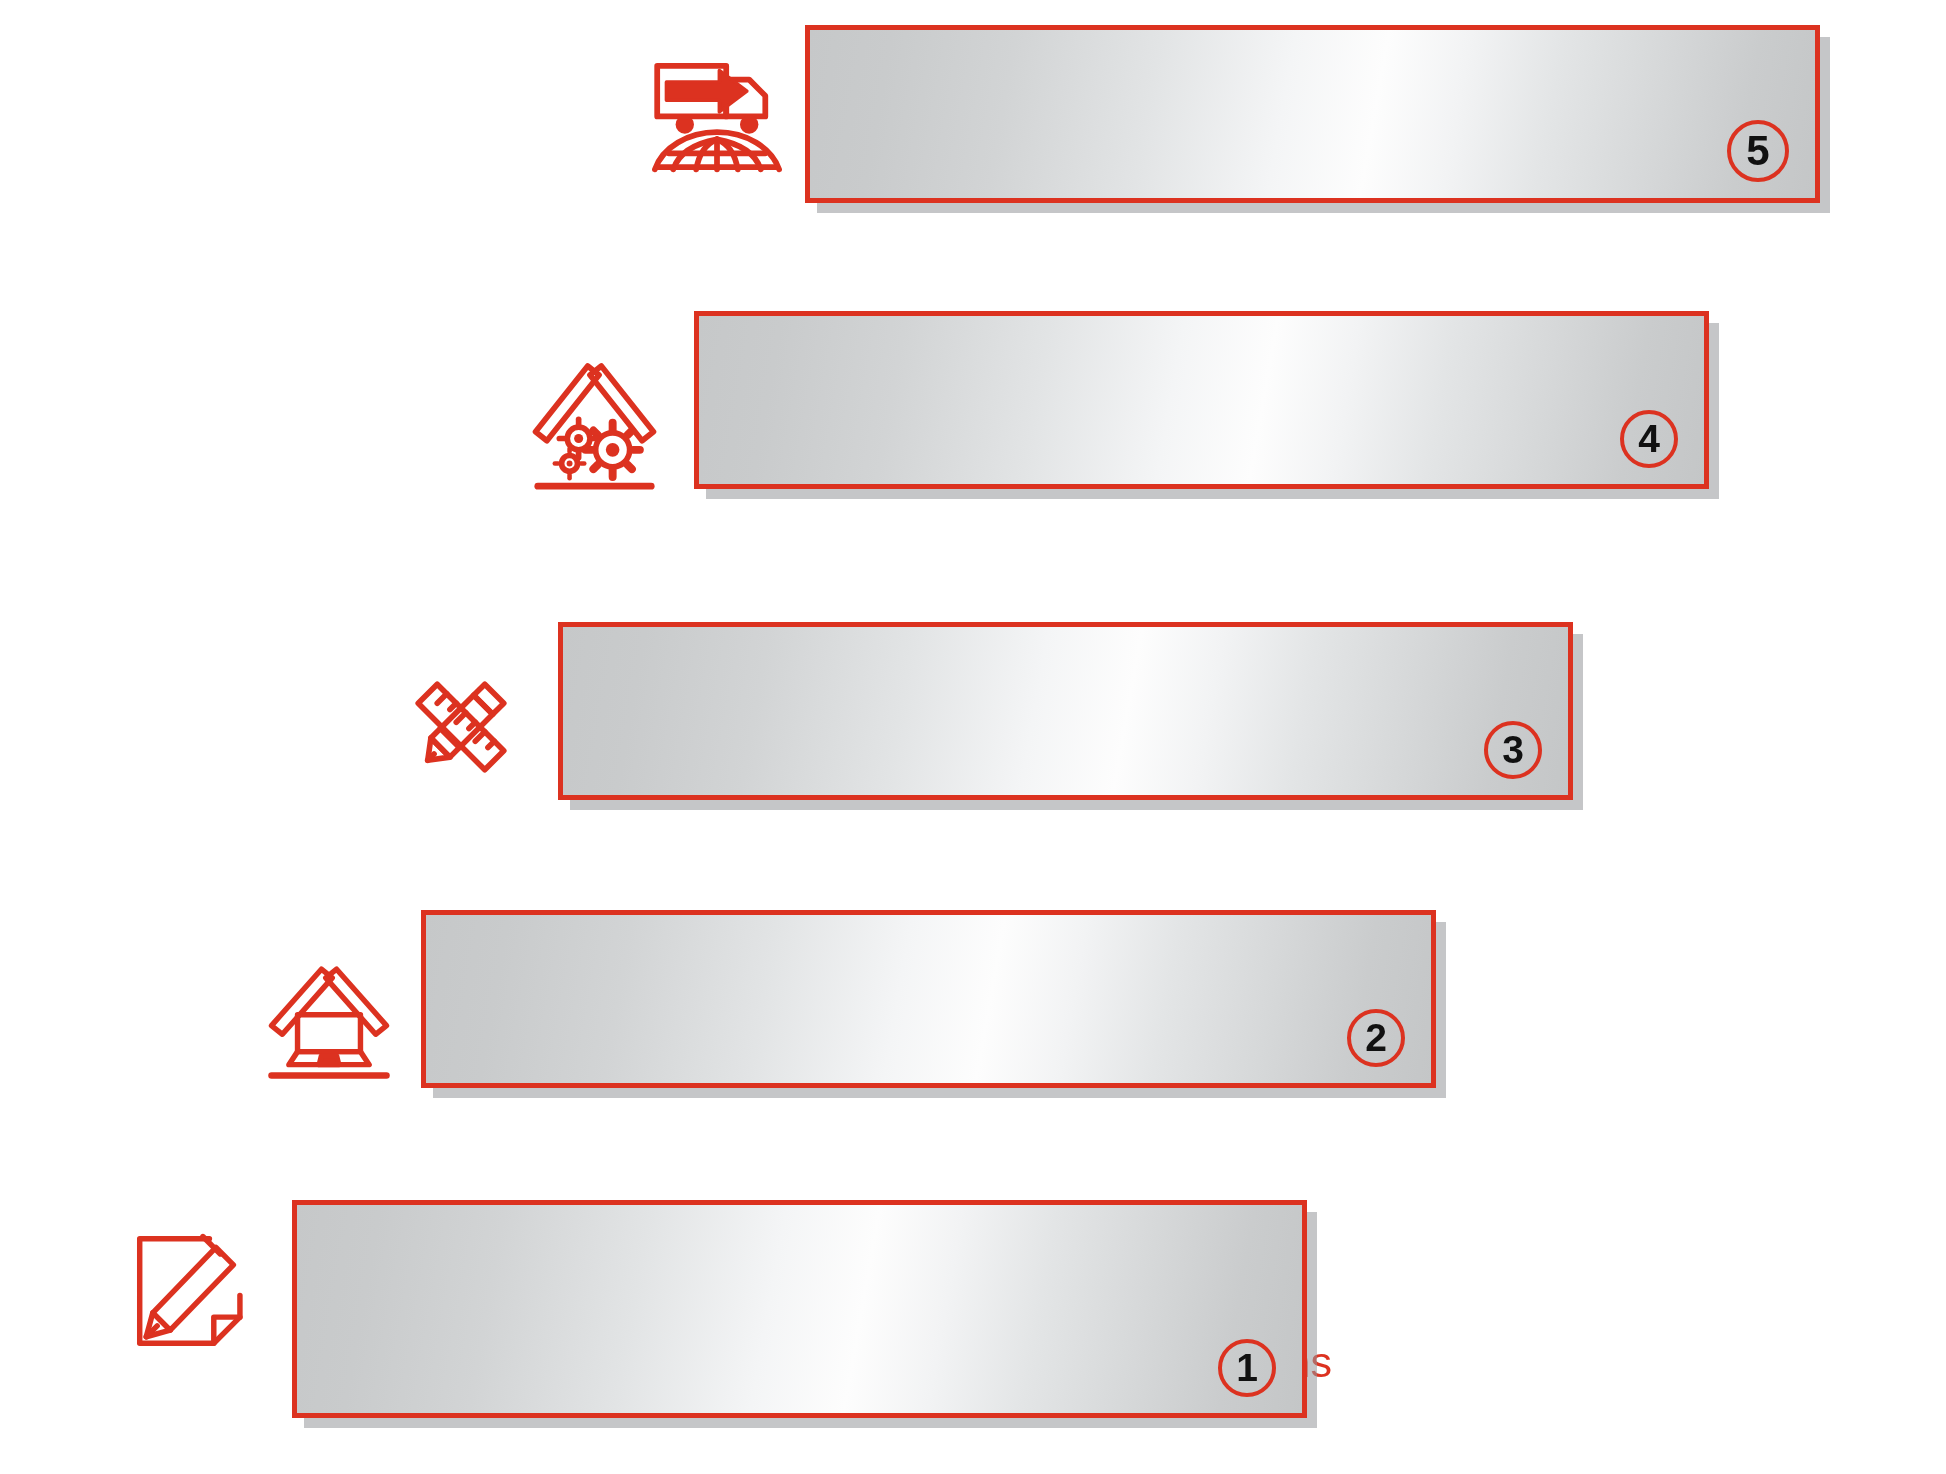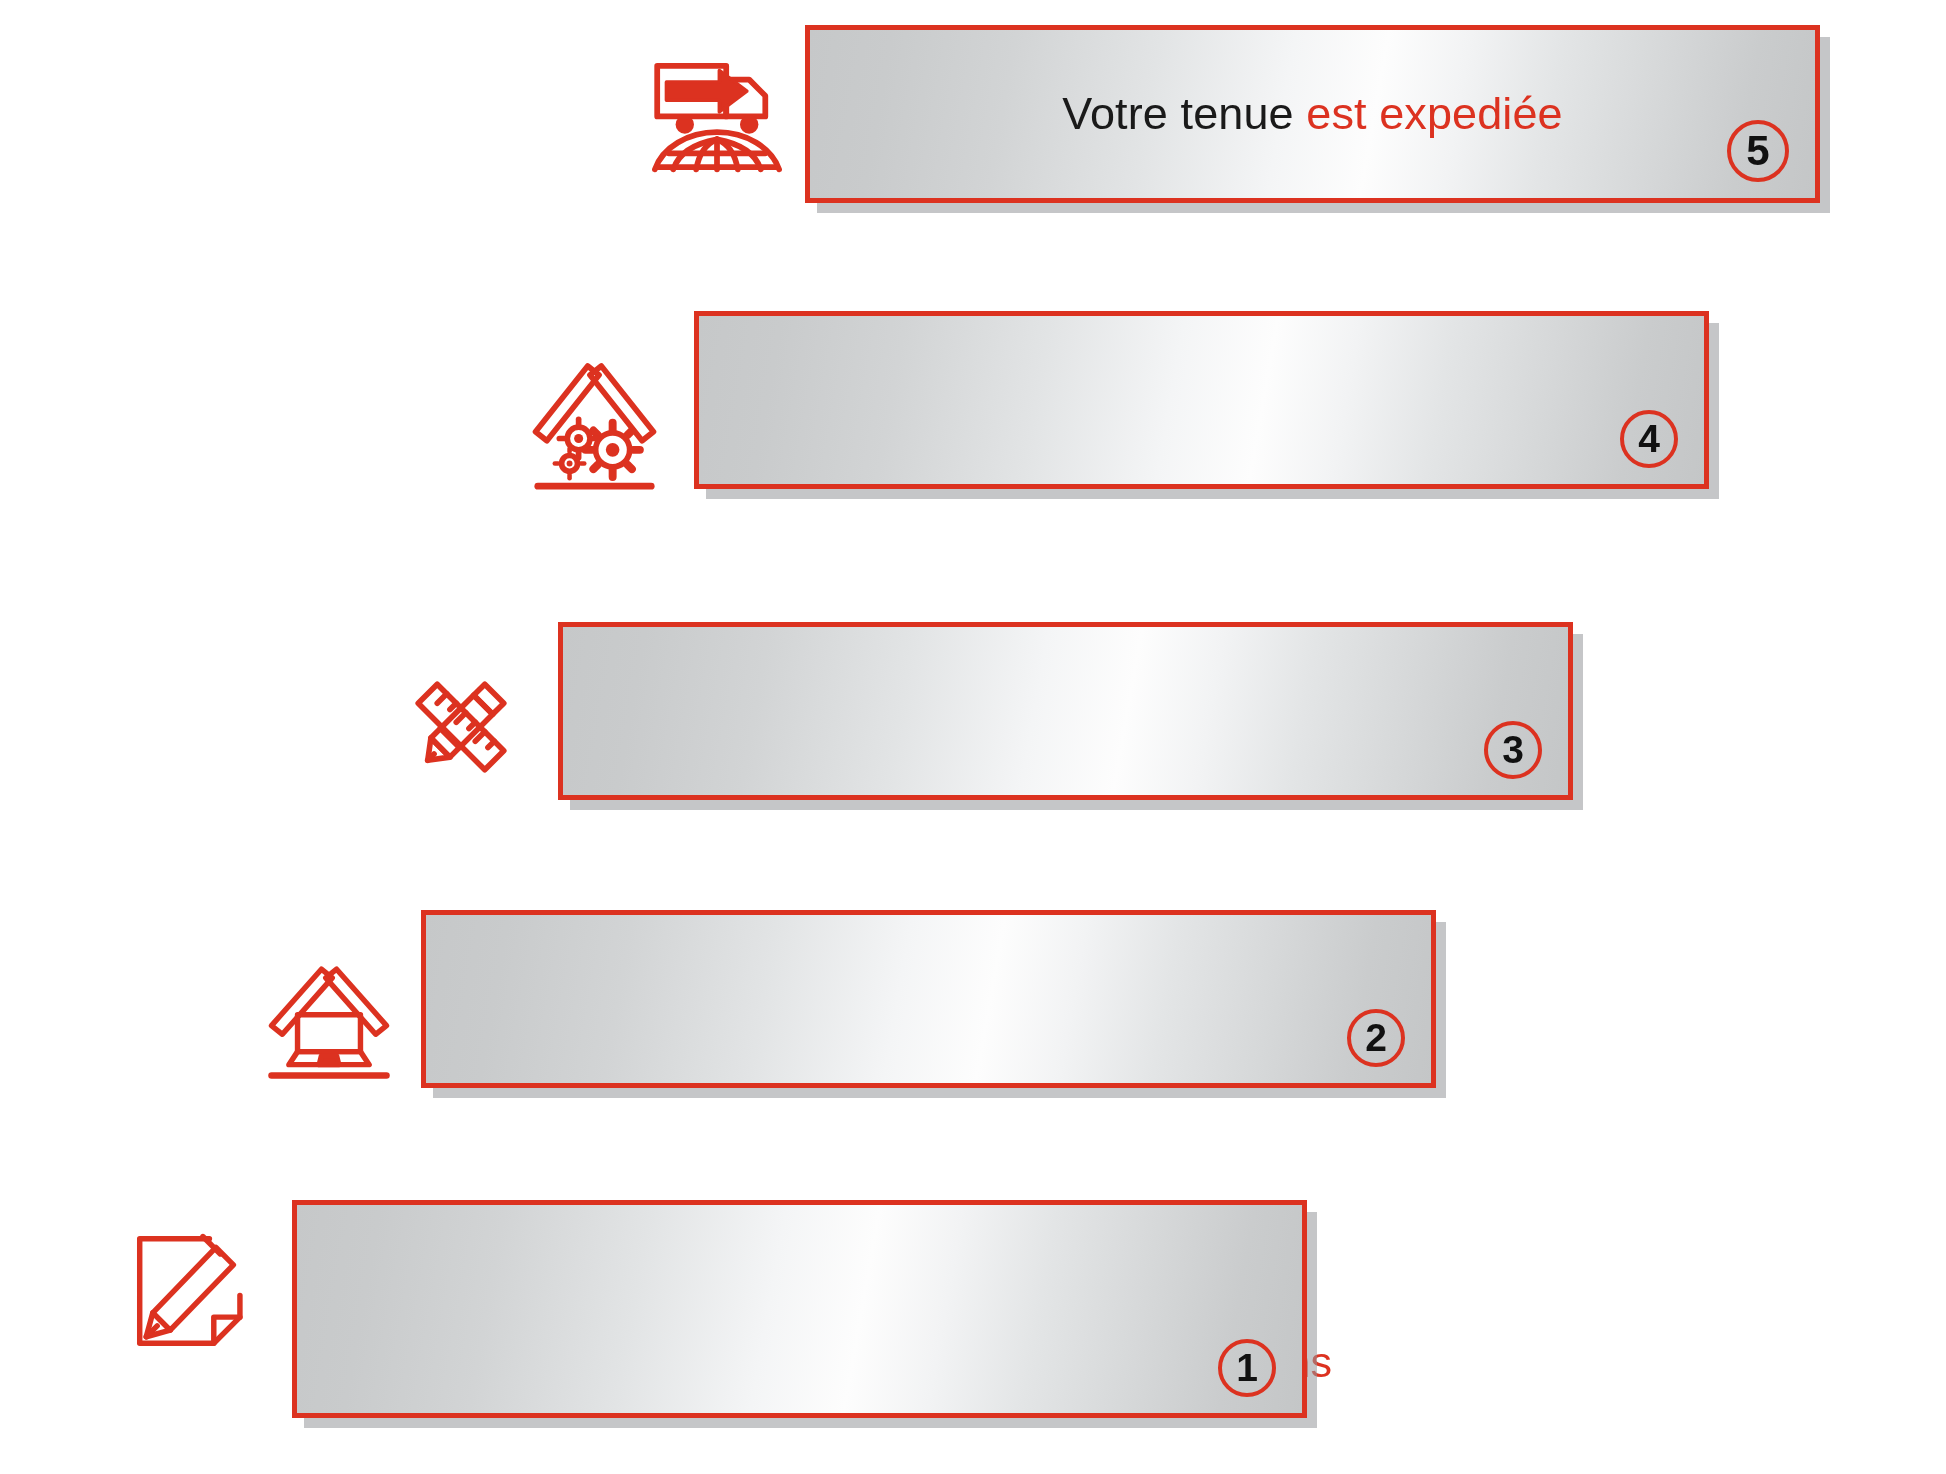--- a/index.html
+++ b/index.html
@@ -138,23 +138,20 @@
         <path d="M60 76 C38 80 26 90 22 102"></path>
         <path d="M60 76 C82 80 94 90 98 102"></path>
         <path d="M60 76 C50 80 44 90 42 102"></path>
         <path d="M60 76 C70 80 76 90 78 102"></path>
         <path d="M18 88 H102"></path>
         <path d="M8 100 H112"></path>
       </svg>
     </span>
 
     <div class="bar">
-      <div class="bar-text">
-          <span class="line"><span class="t-black">Votre tenue </span><span class="t-red">est expediée</span></span>
-        </div>
       <div class="badge">5</div>
     </div>
   </div>
 
   <div class="step" id="step-4">
     <span class="step-icon">
       <svg viewBox="0 0 112 122" xmlns="http://www.w3.org/2000/svg" fill="none" stroke="#DC3220" stroke-width="5" stroke-linecap="round" stroke-linejoin="round">
 
         <path d="M4 70 L50 12 L60 20 L14 78 Z"></path>
         <path d="M108 70 L62 12 L52 20 L98 78 Z"></path>

